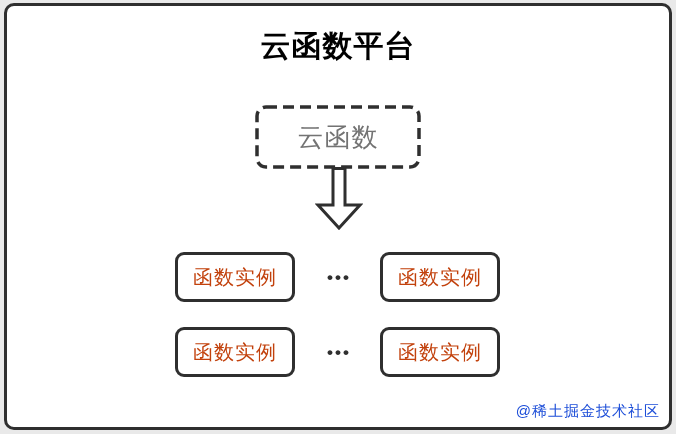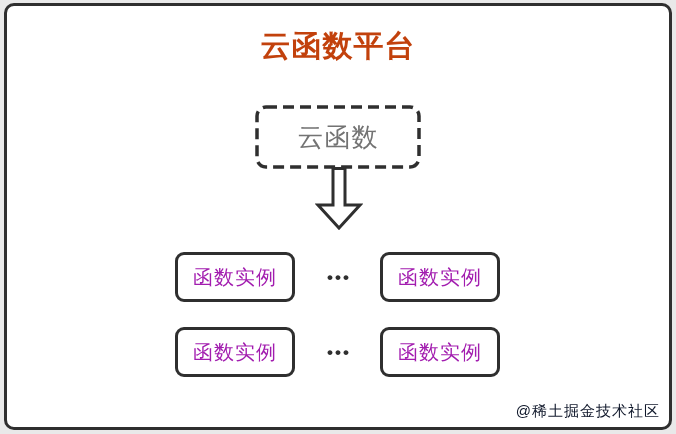--- a/index.html
+++ b/index.html
@@ -23,21 +23,21 @@
     box-sizing: border-box;
   }
   .title {
     position: absolute;
     left: 0; right: 0; top: 26px;
     margin: 0;
     text-align: center;
     font-size: 30px;
     font-weight: 700;
     letter-spacing: 1px;
-    color: #c2410c;
+    color: #000000;
   }
   .dashed-node {
     position: absolute;
     left: 255px; top: 105px;
     width: 166px; height: 64px;
   }
   .dashed-node svg {
     position: absolute;
     left: 0; top: 0;
   }
@@ -59,21 +59,21 @@
     position: absolute;
     width: 120px; height: 50px;
     box-sizing: border-box;
     border: 3px solid #2f2f2f;
     border-radius: 9px;
     background: #ffffff;
     display: flex;
     align-items: center;
     justify-content: center;
     font-size: 20px;
-    color: #a21caf;
+    color: #c2410c;
     letter-spacing: 1px;
   }
   .col-left  { left: 175px; }
   .col-right { left: 380px; }
   .row-1 { top: 252px; }
   .row-2 { top: 327px; }
   .dots {
     position: absolute;
     left: 316px;
     width: 46px;
@@ -83,21 +83,21 @@
     letter-spacing: 2px;
     color: #2f2f2f;
     line-height: 20px;
   }
   .dots-1 { top: 268px; }
   .dots-2 { top: 343px; }
   .watermark {
     position: absolute;
     right: 16px; bottom: 13px;
     font-size: 15px;
-    color: #0f172a;
+    color: #1d4ed8;
     letter-spacing: 1px;
   }
 </style>
 </head>
 <body>
 
 <div class="stage">
   <div class="frame"></div>
 
   <h1 class="title">云函数平台</h1>

